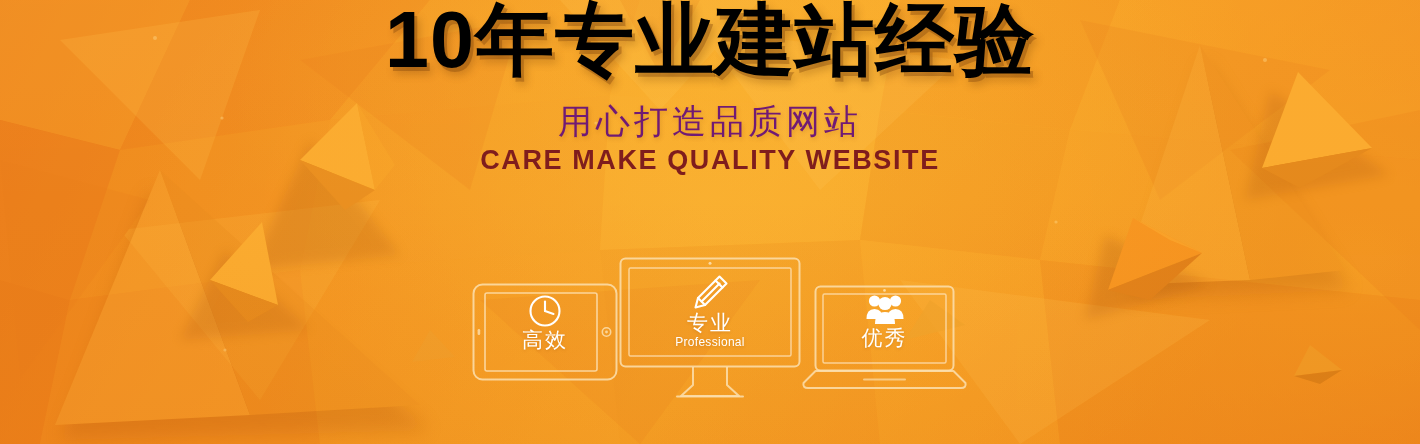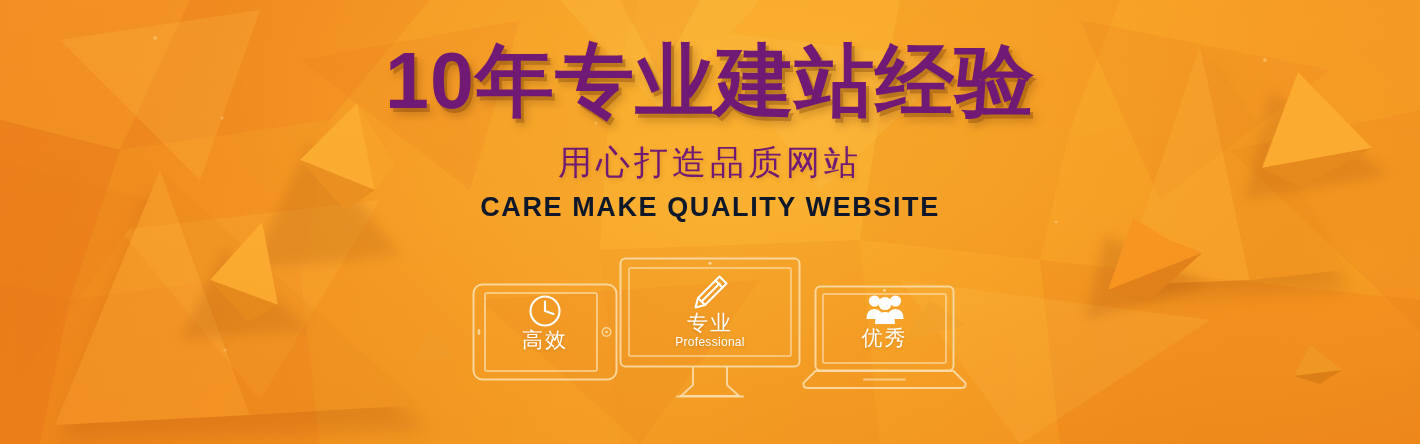--- a/index.html
+++ b/index.html
@@ -55,49 +55,48 @@
   .content {
     position: absolute;
     inset: 0;
     display: flex;
     flex-direction: column;
     align-items: center;
     z-index: 5;
   }
 
   .headline {
-    margin-top: 41px;
     font-size: 79px;
     line-height: 1;
     font-weight: 700;
-    color: #701a75;
+    color: #000000;
     letter-spacing: 1px;
     white-space: nowrap;
     text-shadow:
       3px 4px 0 rgba(120, 62, 10, 0.34),
       5px 7px 9px rgba(110, 56, 8, 0.30);
   }
 
   .sub-cn {
     margin-top: 25px;
     font-size: 34px;
     line-height: 1;
     font-weight: 400;
     color: #701a75;
     letter-spacing: 4px;
     white-space: nowrap;
     text-shadow: 1px 2px 4px rgba(130, 70, 12, 0.22);
   }
 
   .sub-en {
-    margin-top: 15px;
+    margin-top: 9px;
     font-size: 27px;
     line-height: 1;
     font-weight: 700;
-    color: #0f172a;
+    color: #7f1d1d;
     letter-spacing: 1.6px;
     white-space: nowrap;
   }
 
   
   .devices {
     position: absolute;
     left: 0;
     right: 0;
     top: 252px;

